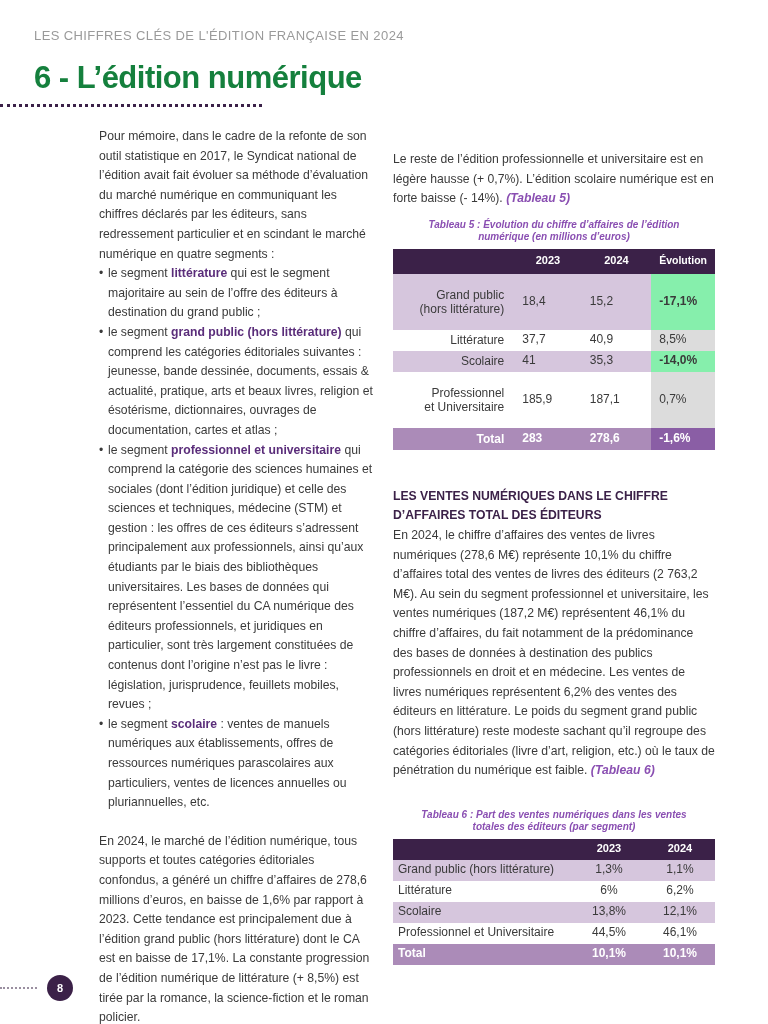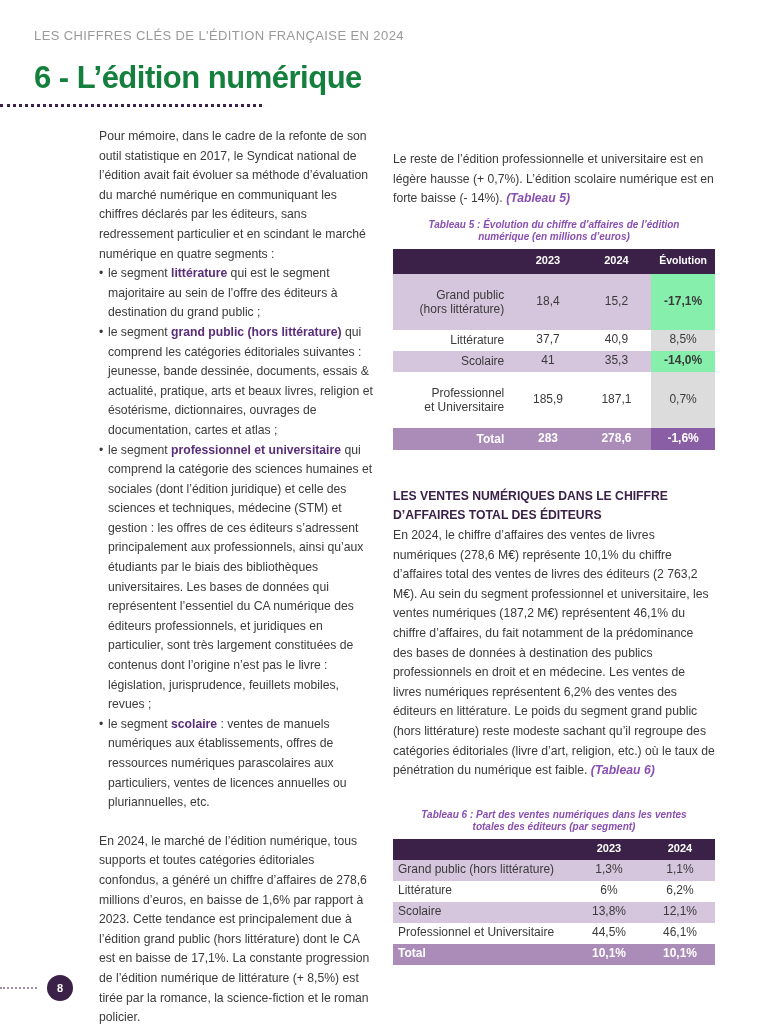--- a/index.html
+++ b/index.html
@@ -35,21 +35,21 @@
     color: #8a4fb2; font-weight: bold; font-style: italic;
     font-size: 10px; line-height: 12px; text-align: center; margin: 10px 0 6px 0;
   }
   .table-caption .cap-l1 { display: block; }
   .table-caption .cap-l2 { display: block; }
 
   table.data { border-collapse: collapse; width: 322px; font-size: 12px; }
   table.data td, table.data th { padding: 0 8px; }
   table.t5 th { background: #3b2148; color: #ffffff; font-weight: bold; font-size: 11px; height: 25px; text-align: center; }
   table.t5 th.evo { font-size: 10.5px; }
-  table.t5 td { text-align: center; color: #3a3a3a; }
+  table.t5 td { text-align: left; color: #3a3a3a; }
   table.t5 td.lbl { text-align: right; line-height: 14px; padding-right: 10px; }
   table.t5 tr.shade td { background: #d6c6dd; }
   table.t5 tr.plain td { background: #ffffff; }
   table.t5 tr.shade td.evo { background: #86efac; font-weight: bold; }
   table.t5 tr.plain td.evo { background: #dcdcdc; }
   table.t5 tr.r-tall td { height: 56px; }
   table.t5 tr.r-short td { height: 21px; }
   table.t5 tr.total td { background: #ab8bb8; color: #ffffff; font-weight: bold; height: 22px; }
   table.t5 tr.total td.evo { background: #8a5ea5; }
   table.t5 col.c0 { width: 122px; }

